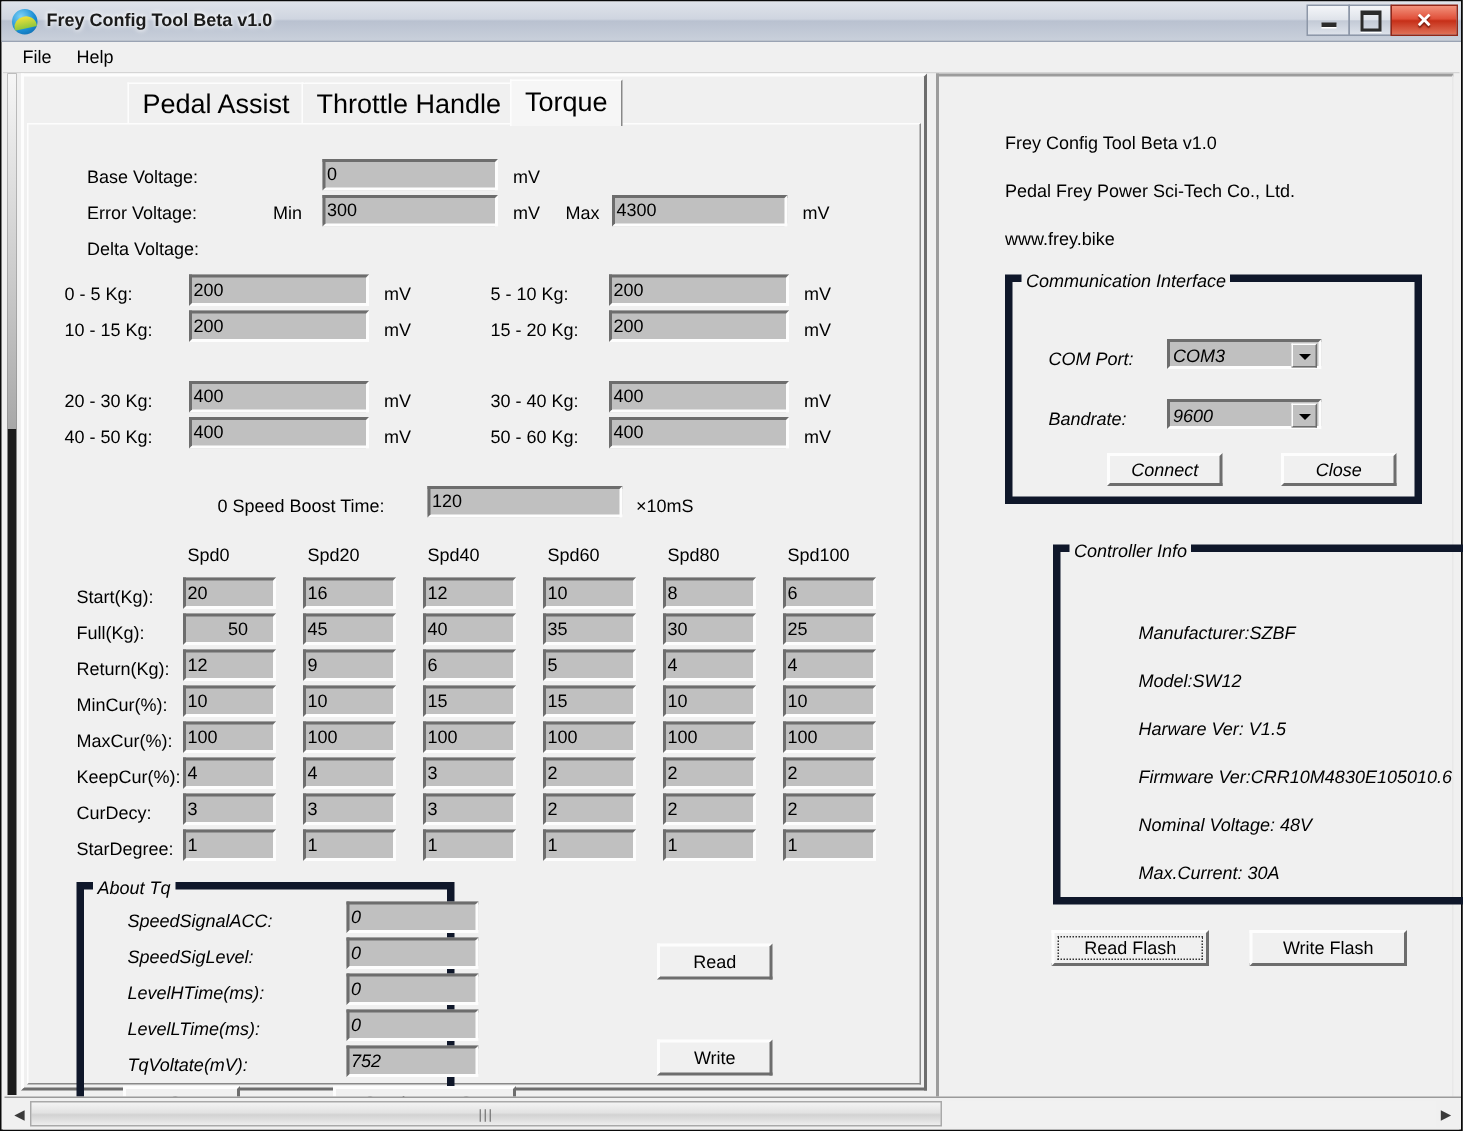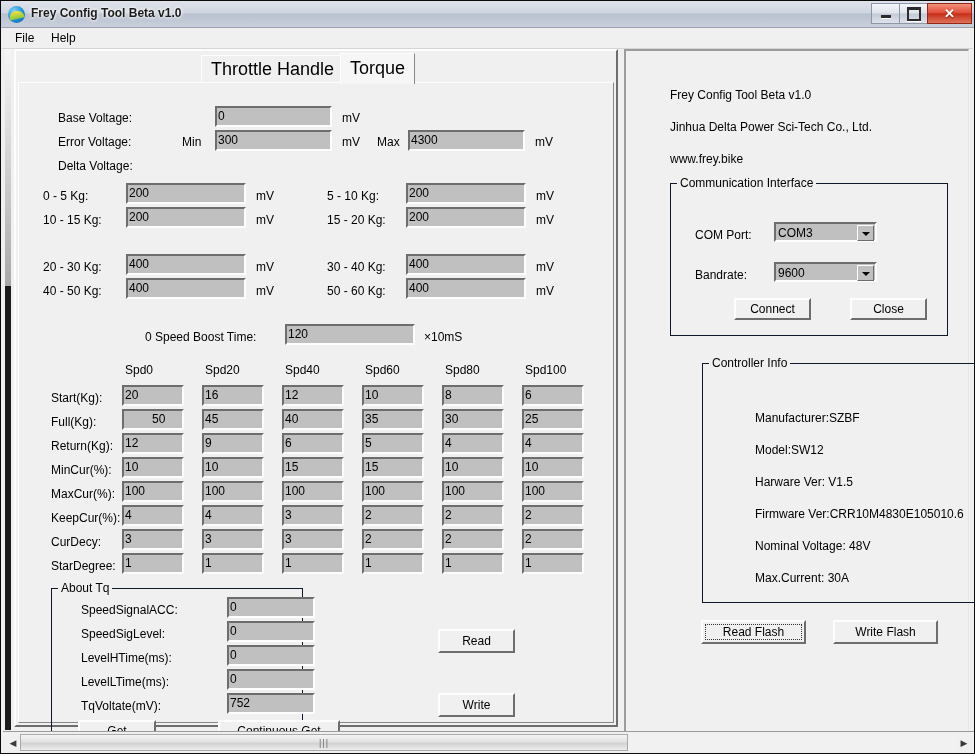--- a/index.html
+++ b/index.html
@@ -180,21 +180,22 @@
     color: #000;
     white-space: nowrap;
   }
   .btn.focus:after {
     content:""; position:absolute; left:2px; top:2px; right:2px; bottom:2px;
     border: 1px dotted #333;
   }
   .group {
     position: absolute;
     box-sizing: border-box;
-    border: 1px solid #0f172a;
+    border: 5px solid #0f172a;
+    font-style: italic;
   }
   .group > .glabel {
     position: absolute; top: -8px; left: 6px;
     background: #f0f0f0;
     padding: 0 3px;
     font-size: 12px;
     white-space: nowrap;
   }
   .combo {
     position: absolute;
@@ -293,20 +294,21 @@
 
     <div class="leftrail">
       <div class="trackdark"></div>
       <div class="thumb"></div>
     </div>
 
     <div class="tabpane">
 
       <div class="tabstrip">
         <div class="tab" style="left:0px;margin-top:36px;">Basic</div>
+        <div class="tab" style="left:67px;">Pedal Assist</div>
         <div class="tab" style="left:183px;">Throttle Handle</div>
         <div class="tab active" style="left:322px;">Torque</div>
       </div>
 
       <div class="tabbody">
 
         <div class="lbl" style="left:39px; top:28px;">Base Voltage:</div>
         <div class="fld" style="left:196px; top:23px; width:117px; height:21px;">0</div>
         <div class="lbl" style="left:323px; top:28px;">mV</div>
 
@@ -447,21 +449,21 @@
 
         <div class="btn" style="left:419px; top:546px; width:77px; height:24px; line-height:20px;">Read</div>
         <div class="btn" style="left:419px; top:610px; width:77px; height:24px; line-height:20px;">Write</div>
 
       </div>
     </div>
 
     <div class="rightpane">
 
       <div class="info-line" style="left:44px; top:37px;">Frey Config Tool Beta v1.0</div>
-      <div class="info-line" style="left:44px; top:69px;">Jinhua Delta Power Sci-Tech Co., Ltd.</div>
+      <div class="info-line" style="left:44px; top:69px;">Pedal Frey Power Sci-Tech Co., Ltd.</div>
       <div class="info-line" style="left:44px; top:101px;">www.frey.bike</div>
 
       <div class="group" style="left:44px; top:132px; width:278px; height:153px;">
         <div class="glabel">Communication Interface</div>
 
         <div class="lbl" style="left:24px; top:44px;">COM Port:</div>
         <div class="combo" style="left:103px; top:38px; width:103px; height:20px;">
           <span>COM3</span>
           <span class="arrowbox"></span>
         </div>

